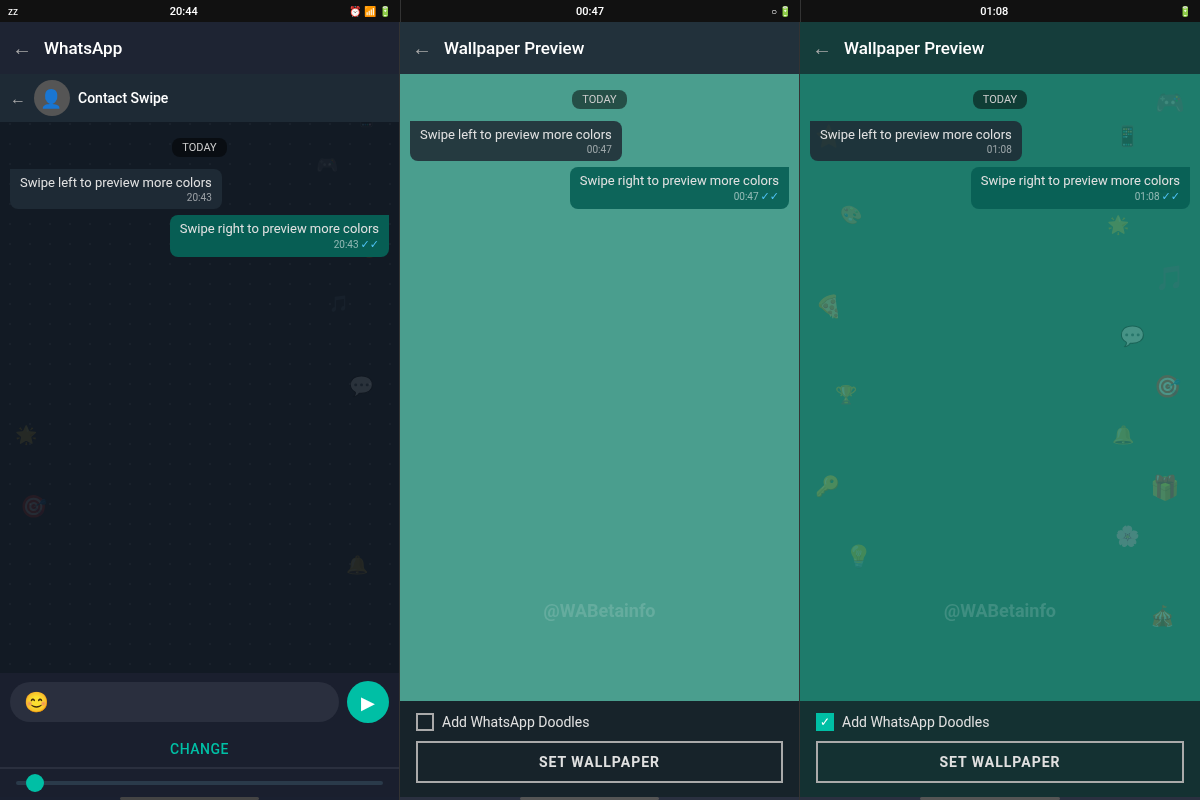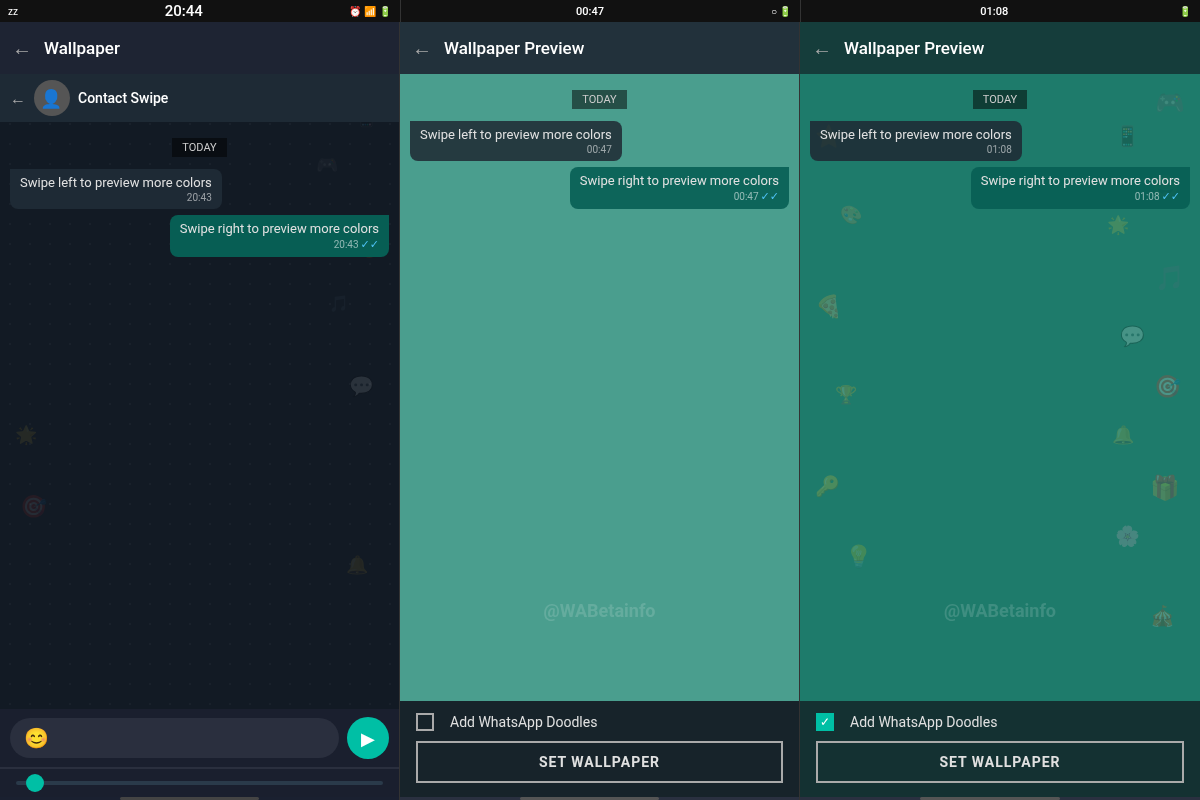--- a/index.html
+++ b/index.html
@@ -108,21 +108,21 @@
       flex-direction: column;
       gap: 6px;
     }
 
     .date-badge {
       align-self: center;
       background: rgba(0,0,0,0.5);
       color: #ccc;
       font-size: 11px;
       padding: 3px 10px;
-      border-radius: 0;
+      border-radius: 8px;
       margin: 6px 0;
     }
 
     
     .msg-in {
       align-self: flex-start;
       background: #1e2a35;
       color: #e0e0e0;
       padding: 6px 10px;
       border-radius: 0 8px 8px 8px;
@@ -263,21 +263,21 @@
       background: rgba(20,26,36,0.9);
       display: flex;
       flex-direction: column;
       gap: 10px;
       z-index: 2;
     }
 
     .doodles-checkbox {
       display: flex;
       align-items: center;
-      gap: 16px;
+      gap: 8px;
       color: #e0e0e0;
       font-size: 14px;
     }
 
     .checkbox {
       width: 18px;
       height: 18px;
       border: 2px solid #aaa;
       background: transparent;
       display: flex;
@@ -337,41 +337,41 @@
       max-width: 75%;
       font-size: 13px;
     }
   </style>
 </head>
 <body>
 
 <div class="status-bars">
   <div class="status-bar status-bar-1">
     <span style="font-size:10px;">zz</span>
-    <span style="font-size:15px;font-weight:500;">20:44</span>
+    <span style="font-size:11px;font-weight:500;">20:44</span>
     <span style="display:flex;gap:2px;align-items:center;font-size:10px;">⏰ 📶 🔋</span>
   </div>
   <div class="status-bar status-bar-2">
     <span></span>
     <span style="font-size:11px;font-weight:500;">00:47</span>
     <span style="font-size:10px;">○ 🔋</span>
   </div>
   <div class="status-bar status-bar-3">
     <span></span>
     <span style="font-size:11px;font-weight:500;">01:08</span>
     <span style="font-size:10px;">🔋</span>
   </div>
 </div>
 
 <div class="panels">
 
   <div class="panel-1">
     <div class="app-bar">
       <span class="back-arrow">←</span>
-      <span class="app-bar-title">Wallpaper</span>
+      <span class="app-bar-title">WhatsApp</span>
     </div>
 
     <div style="flex:1;position:relative;overflow:hidden;background:#0e1620;">
 
       <div style="position:absolute;inset:0;background:#121a24;background-image:radial-gradient(circle,rgba(255,255,255,0.03) 1px,transparent 1px);background-size:20px 20px;"></div>
 
       <div style="position:absolute;inset:0;overflow:hidden;z-index:1;">
         <span style="position:absolute;top:30px;right:20px;font-size:20px;opacity:0.1;color:#fff;">📱</span>
         <span style="position:absolute;top:80px;right:60px;font-size:18px;opacity:0.08;color:#fff;">🎮</span>
         <span style="position:absolute;top:160px;right:15px;font-size:22px;opacity:0.1;color:#fff;">😀</span>
@@ -412,20 +412,21 @@
 
     <div class="chat-input-area">
       <div class="chat-input-box">
         <span class="emoji-icon">😊</span>
       </div>
       <div class="send-btn">
         <span>▶</span>
       </div>
     </div>
 
+    <div class="change-btn">CHANGE</div>
 
     <div style="height:1px;background:#2a2f3e;"></div>
 
     <div class="wallpaper-dimming">
       <div class="dimming-slider">
         <div class="dimming-thumb"></div>
       </div>
     </div>
 
     <div style="height:3px;background:#1a2030;margin-top:auto;">

